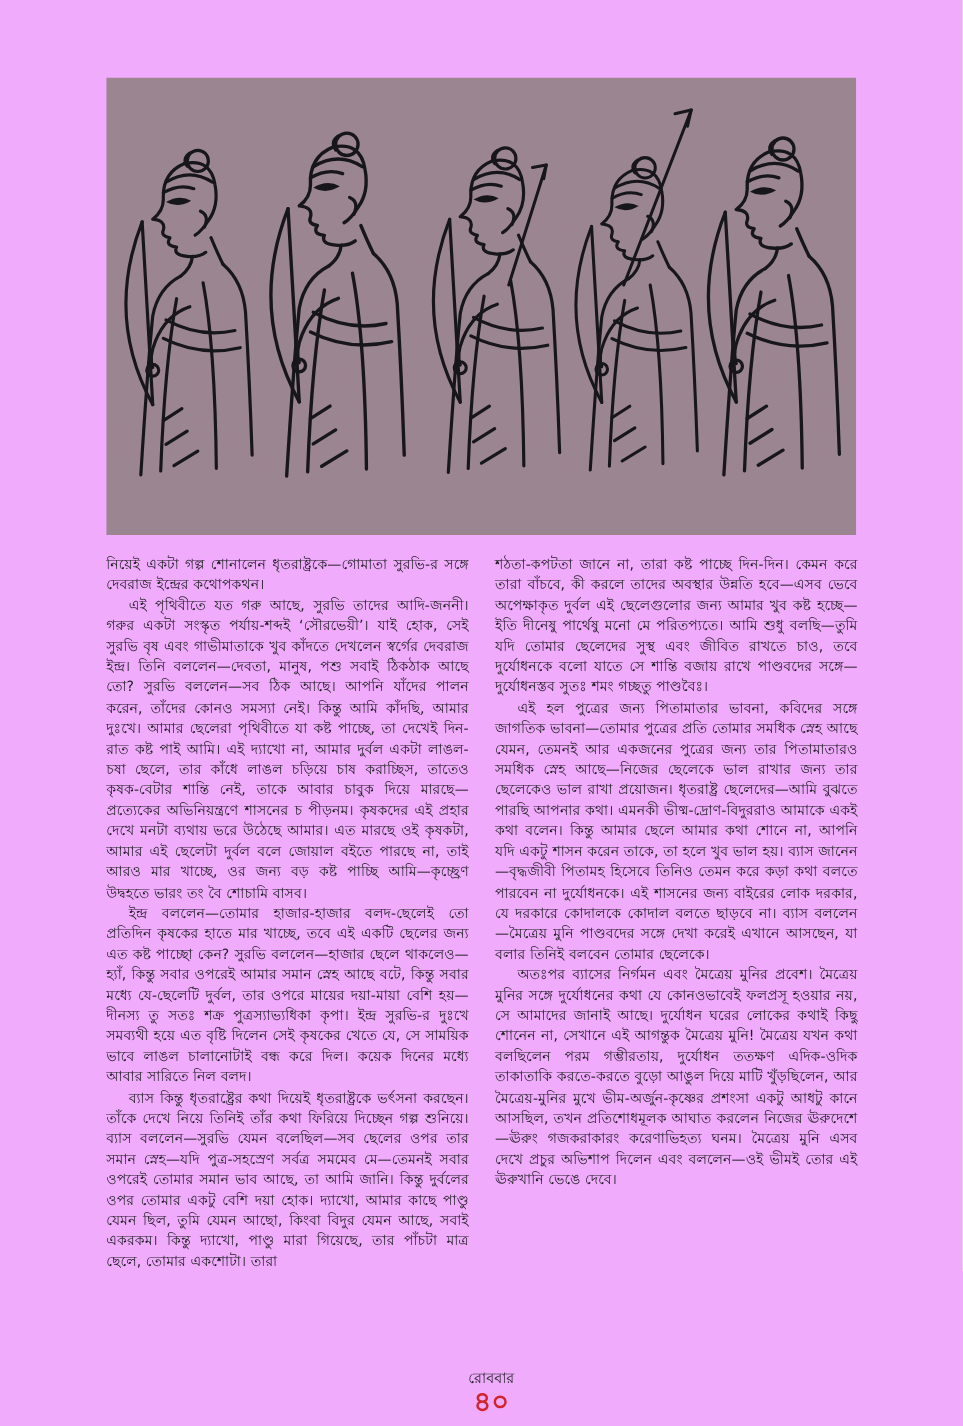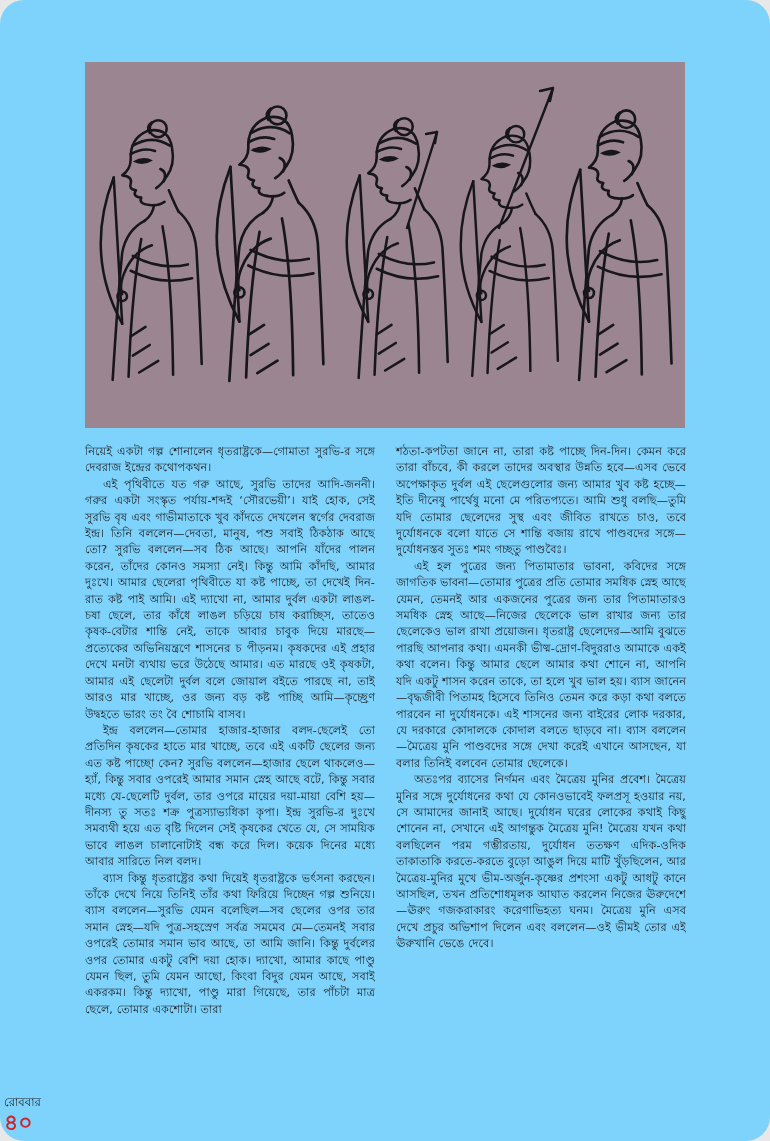--- a/index.html
+++ b/index.html
@@ -1,39 +1,40 @@
 <!DOCTYPE html>
 <html><head>
 <meta charset="utf-8">
 <style>
   html,body{margin:0;padding:0;background:#e8e8e8;}
   body{font-family:"DejaVu Sans","Liberation Sans",sans-serif;}
   .page{
     position:relative;width:770px;height:1141px;margin:0 auto;
-    background:#7dd3fc;overflow:hidden;border-radius:24px;
+    background:#f0abfc;overflow:hidden;
   }
   .illustration{
     position:absolute;left:85px;top:62px;width:600px;height:366px;
   }
   .illustration svg{display:block;width:100%;height:100%;}
   .columns{
     position:absolute;left:85px;top:444px;width:601px;
     display:flex;gap:21px;
   }
   .col{
     width:290px;
     font-size:11.2px;line-height:1.465;
     text-align:justify;color:#1d1d20;
     letter-spacing:0.1px;
     word-break:break-word;
   }
   .col p{margin:0;text-indent:1.6em;}
   .col p.flush{text-indent:0;}
   .footer{
-    position:absolute;left:4px;right:0;top:1096px;
+    position:absolute;left:16px;right:0;top:1096px;
+    text-align:center;
   }
   .footer .mag{
     font-size:11.5px;color:#26262a;display:block;line-height:1.1;
   }
   .footer .pagenum{
     display:block;font-size:22px;font-weight:bold;line-height:1.05;
     margin-top:2px;
   }
 </style>
 </head>

